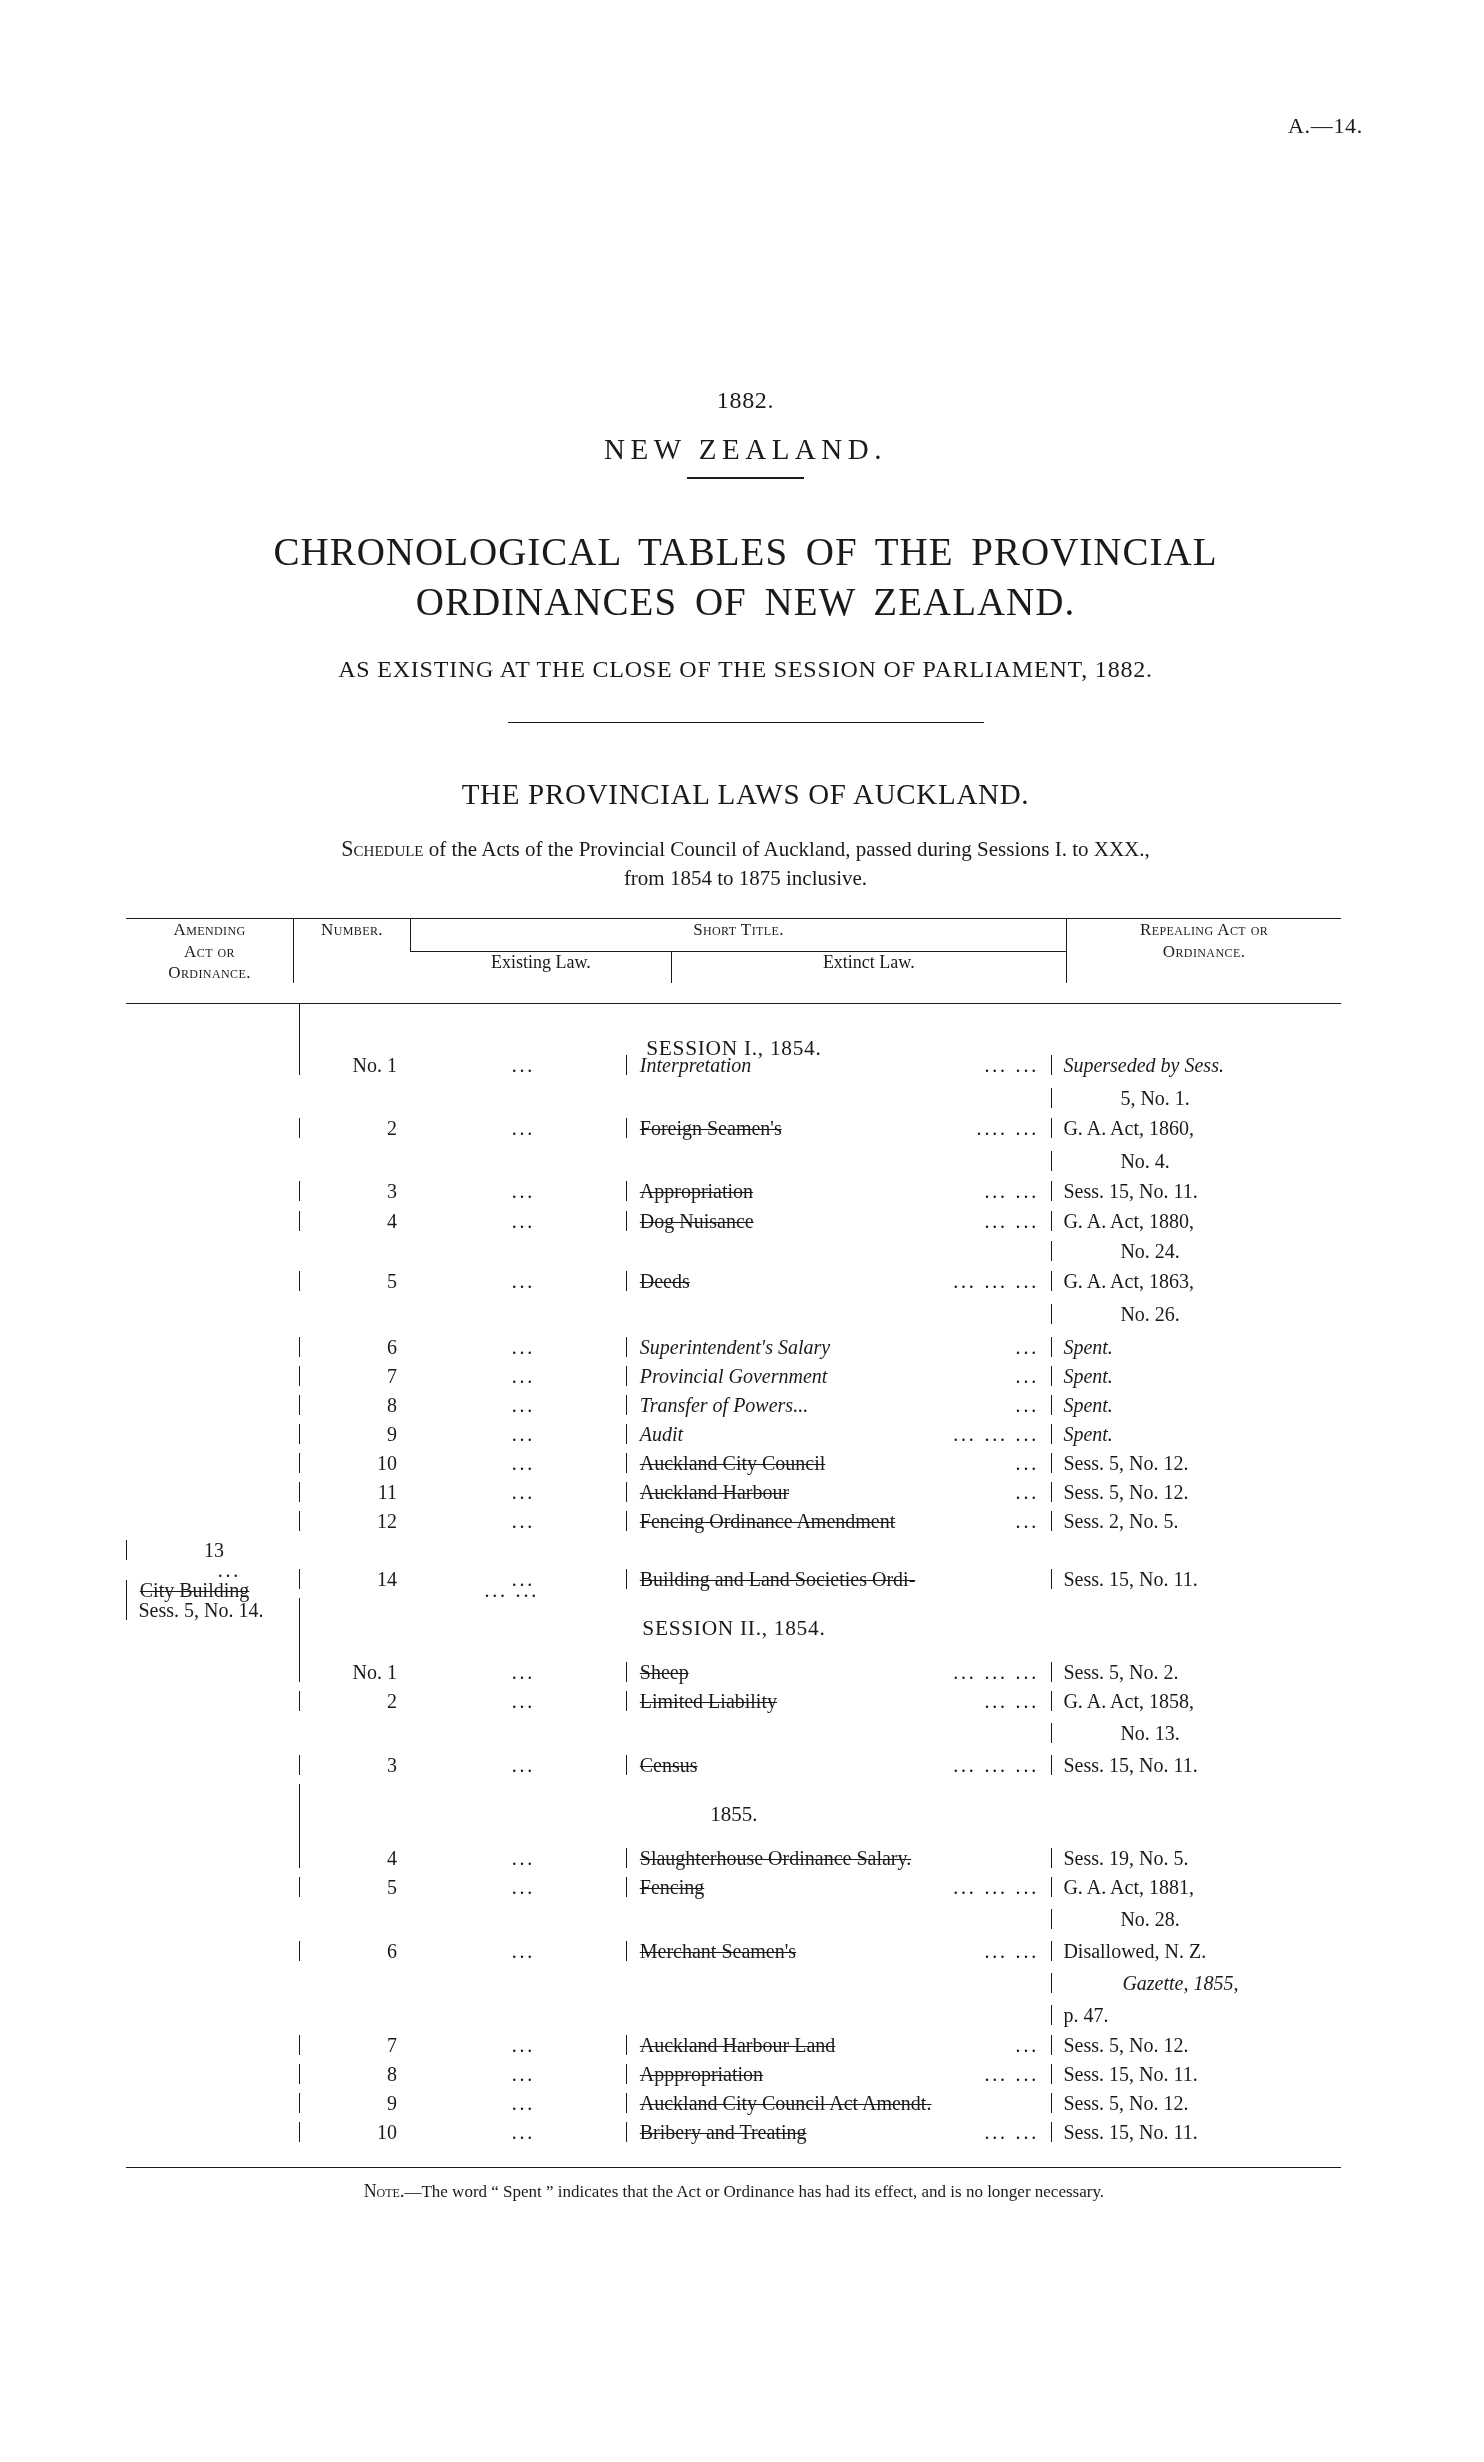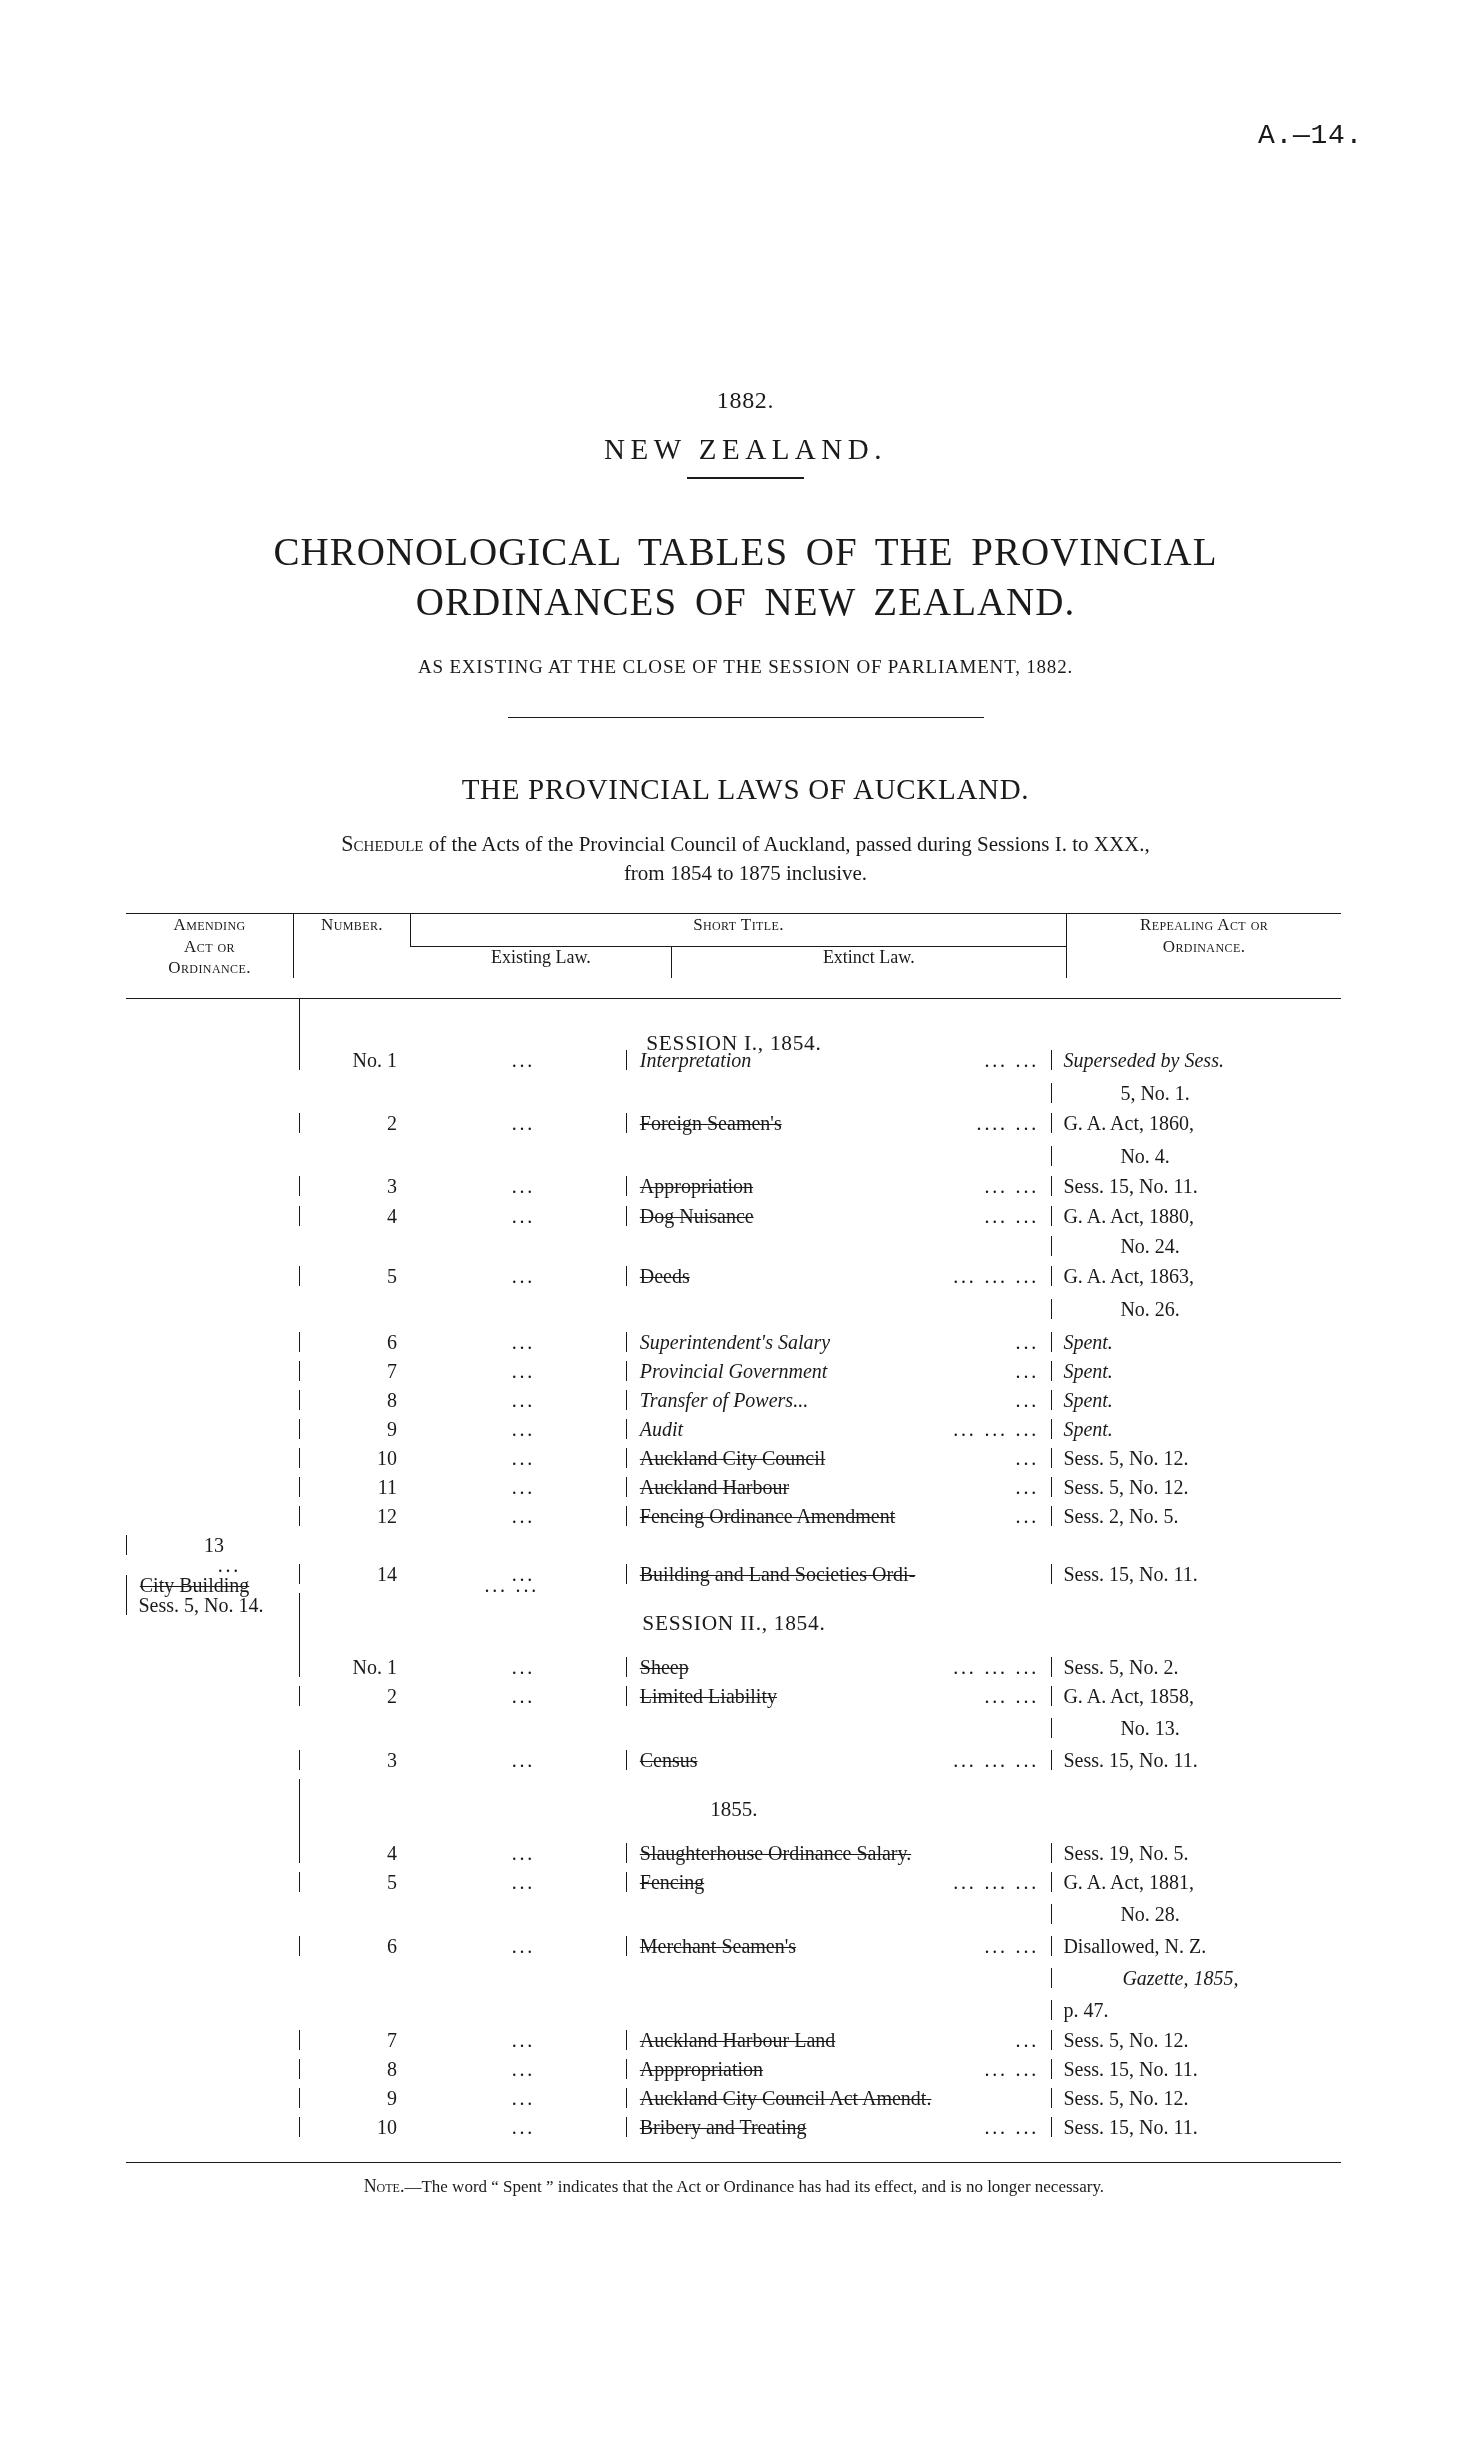--- a/index.html
+++ b/index.html
@@ -16,25 +16,25 @@
   }
   .page {
     position: relative;
     width: 1484px;
     height: 2462px;
     box-sizing: border-box;
     padding: 0;
   }
   .corner-ref {
     position: absolute;
-    top: 120px;
+    top: 113px;
     right: 121px;
-    font-size: 28px;
+    font-size: 22px;
     letter-spacing: 0.7px;
-    font-family: Liberation Mono, monospace;
+    font-family: Liberation Serif, serif;
   }
   .doc-body {
     position: absolute;
     top: 387px;
     left: 114px;
     width: 1263px;
   }
   .year-line {
     text-align: center;
     font-size: 24px;
@@ -55,21 +55,21 @@
   .main-title {
     text-align: center;
     font-size: 39px;
     letter-spacing: 1px;
     line-height: 1.28;
     margin-top: 48px;
     word-spacing: 7px;
   }
   .subtitle {
     text-align: center;
-    font-size: 19px;
+    font-size: 24px;
     letter-spacing: 0.8px;
     margin-top: 29px;
   }
   .rule-mid {
     width: 476px;
     height: 1.4px;
     background: #1a1a1a;
     margin: 39px auto 0 auto;
   }
   .section-title {

